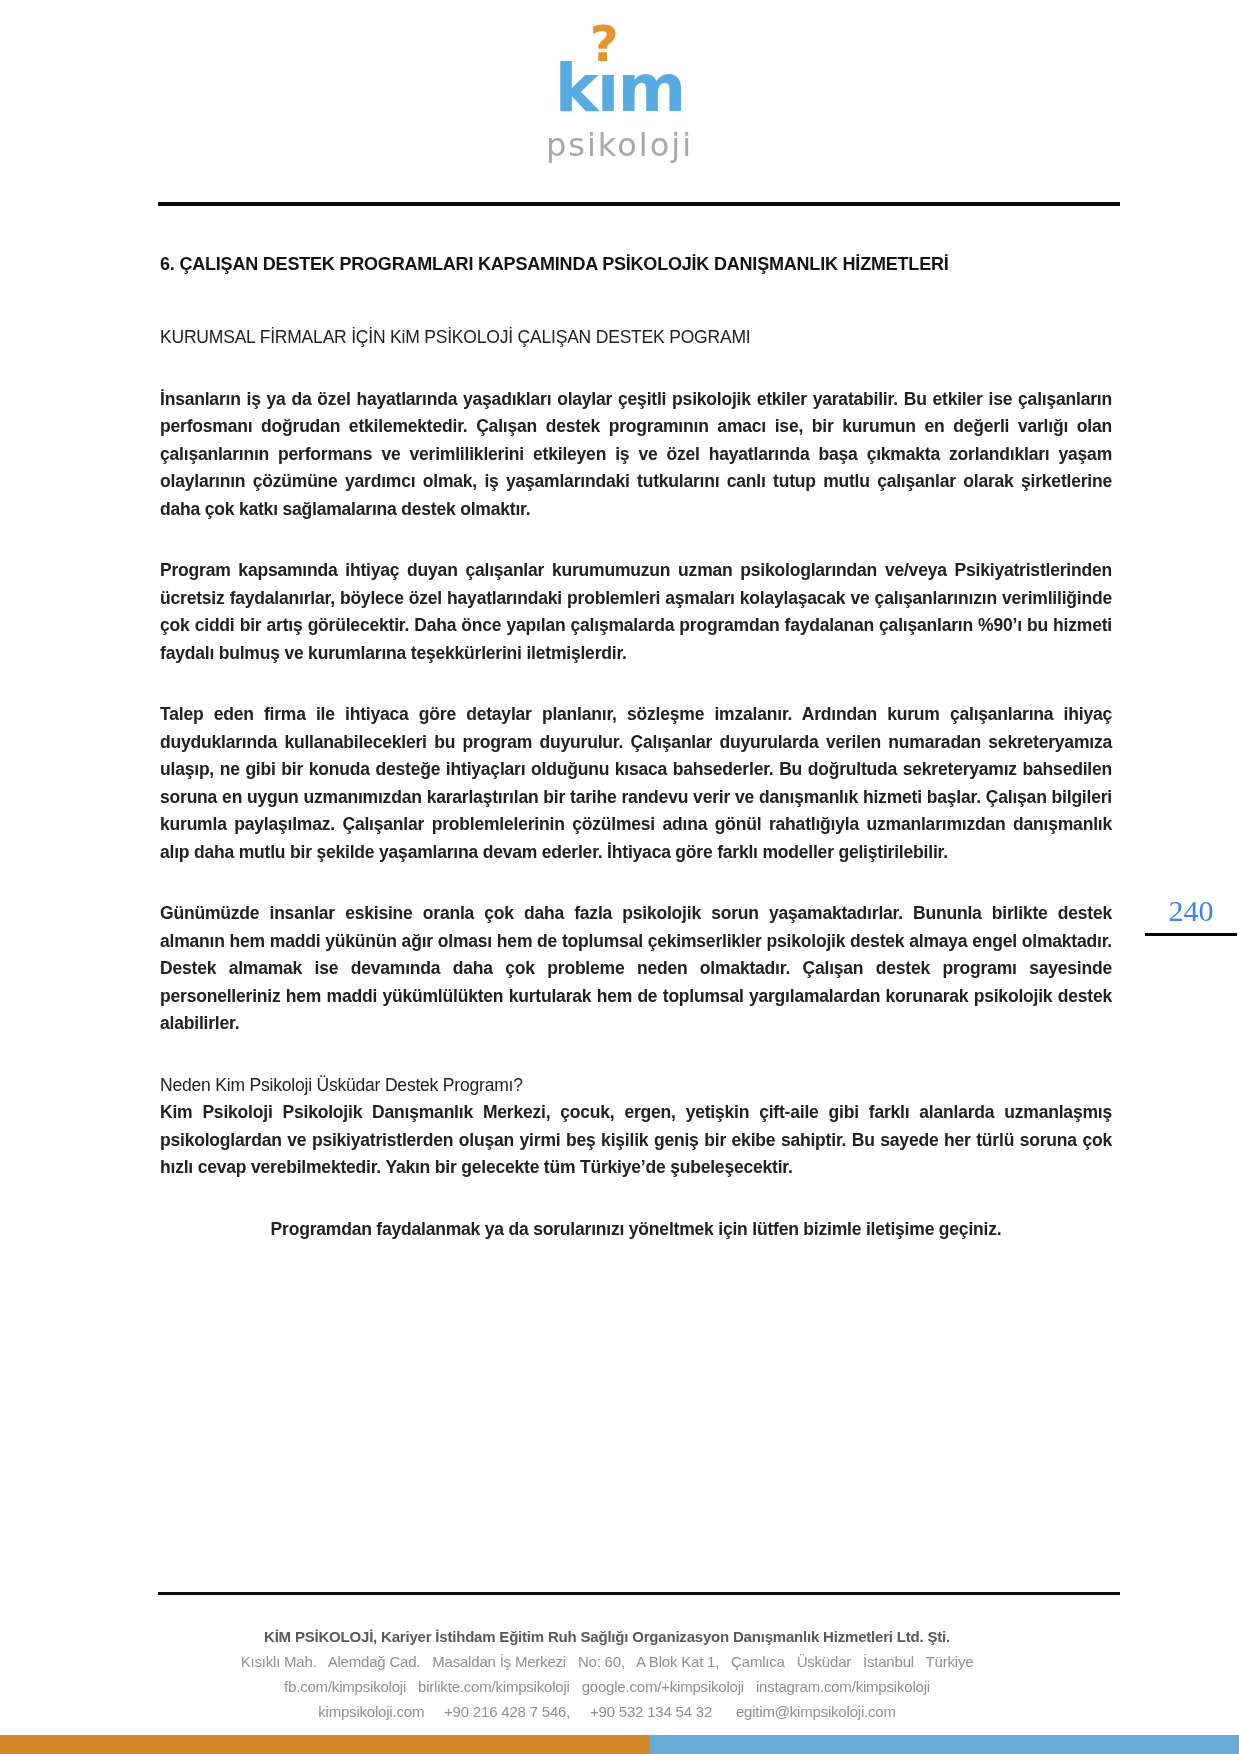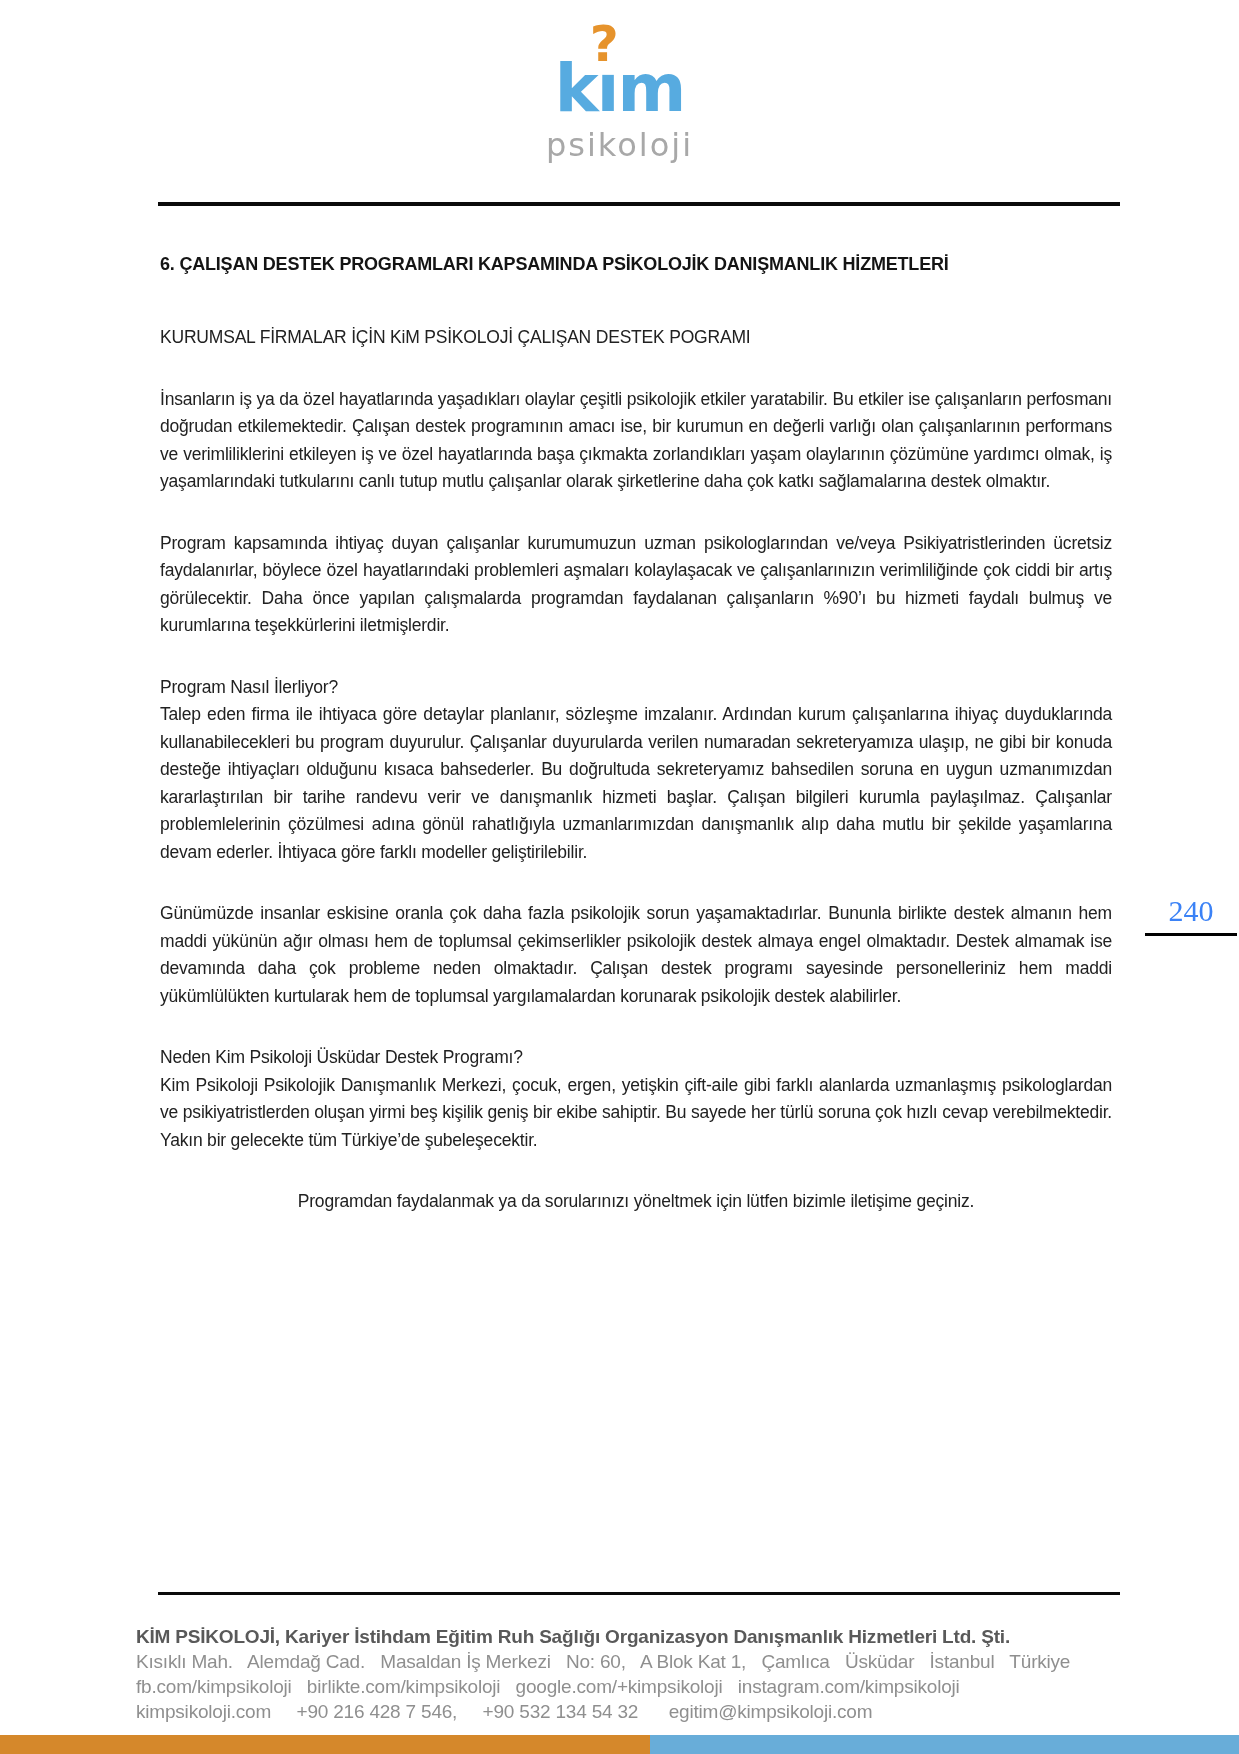--- a/index.html
+++ b/index.html
@@ -48,37 +48,37 @@
   .content {
     position:absolute; top:252px; left:160px; width:952px;
     color:#212121;
     font-size:17.5px; line-height:27.5px; letter-spacing:-0.2px;
   }
   .title {
     font-size:18px; font-weight:bold; color:#141414;
     letter-spacing:-0.2px; line-height:24px;
   }
   .subtitle { margin-top:48px; }
-  .para { margin-top:34px; text-align:justify; }
+  .para { margin-top:34px; text-align:justify;font-weight:bold; }
   .sec { margin-top:34px; }
   .sec .para { margin-top:0; }
   .closing { text-align:center; }
 
   
   .pagenum-wrap { position:absolute; top:894px; left:1145px; width:92px; text-align:center; }
   .pagenum {
     font-family:"Liberation Serif", serif;
     font-size:30px; color:#3b82f6; line-height:34px;
   }
   .pagenum-rule { margin-top:5px; height:3px; background:#000; }
 
   
   .footer {
-    position:absolute; top:1624px; left:136px; width:990px;
-    font-size:19px; line-height:25px;
+    position:absolute; top:1624px; left:112px; width:990px;
+    text-align:center; font-size:15px; line-height:25px;
     color:#8f8f8f; letter-spacing:-0.2px;
   }
   .f-line { white-space:pre-wrap; }
   .f-company { font-weight:bold; color:#595959; }
 
   
   .bottom-bar {
     position:absolute; left:0; bottom:0; width:1239px; height:19px;
     display:flex;
   }
@@ -98,21 +98,20 @@
   <div class="top-rule"></div>
 
   <div class="content">
     <div class="title">6. ÇALIŞAN DESTEK PROGRAMLARI KAPSAMINDA PSİKOLOJİK DANIŞMANLIK HİZMETLERİ</div>
     <div class="subtitle">KURUMSAL FİRMALAR İÇİN KiM PSİKOLOJİ ÇALIŞAN DESTEK POGRAMI</div>
 
     <p class="para">İnsanların iş ya da özel hayatlarında yaşadıkları olaylar çeşitli psikolojik etkiler yaratabilir. Bu etkiler ise çalışanların perfosmanı doğrudan etkilemektedir. Çalışan destek programının amacı ise, bir kurumun en değerli varlığı olan çalışanlarının performans ve verimliliklerini etkileyen iş ve özel hayatlarında başa çıkmakta zorlandıkları yaşam olaylarının çözümüne yardımcı olmak, iş yaşamlarındaki tutkularını canlı tutup mutlu çalışanlar olarak şirketlerine daha çok katkı sağlamalarına destek olmaktır.</p>
     <p class="para">Program kapsamında ihtiyaç duyan çalışanlar kurumumuzun uzman psikologlarından ve/veya Psikiyatristlerinden ücretsiz faydalanırlar, böylece özel hayatlarındaki problemleri aşmaları kolaylaşacak ve çalışanlarınızın verimliliğinde çok ciddi bir artış görülecektir. Daha önce yapılan çalışmalarda programdan faydalanan çalışanların %90’ı bu hizmeti faydalı bulmuş ve kurumlarına teşekkürlerini iletmişlerdir.</p>
 
     <div class="sec">
-      <div class="sec-title">Program Nasıl İlerliyor?</div>
       <p class="para">Talep eden firma ile ihtiyaca göre detaylar planlanır, sözleşme imzalanır. Ardından kurum çalışanlarına ihiyaç duyduklarında kullanabilecekleri bu program duyurulur. Çalışanlar duyurularda verilen numaradan sekreteryamıza ulaşıp, ne gibi bir konuda desteğe ihtiyaçları olduğunu kısaca bahsederler. Bu doğrultuda sekreteryamız bahsedilen soruna en uygun uzmanımızdan kararlaştırılan bir tarihe randevu verir ve danışmanlık hizmeti başlar. Çalışan bilgileri kurumla paylaşılmaz. Çalışanlar problemlelerinin çözülmesi adına gönül rahatlığıyla uzmanlarımızdan danışmanlık alıp daha mutlu bir şekilde yaşamlarına devam ederler. İhtiyaca göre farklı modeller geliştirilebilir.</p>
     </div>
 
     <div class="sec">
       <p class="para">Günümüzde insanlar eskisine oranla çok daha fazla psikolojik sorun yaşamaktadırlar. Bununla birlikte destek almanın hem maddi yükünün ağır olması hem de toplumsal çekimserlikler psikolojik destek almaya engel olmaktadır. Destek almamak ise devamında daha çok probleme neden olmaktadır. Çalışan destek programı sayesinde personelleriniz hem maddi yükümlülükten kurtularak hem de toplumsal yargılamalardan korunarak psikolojik destek alabilirler.</p>
     </div>
 
     <div class="sec">
       <div class="sec-title">Neden Kim Psikoloji Üsküdar Destek Programı?</div>
       <p class="para">Kim Psikoloji Psikolojik Danışmanlık Merkezi, çocuk, ergen, yetişkin çift-aile gibi farklı alanlarda uzmanlaşmış psikologlardan ve psikiyatristlerden oluşan yirmi beş kişilik geniş bir ekibe sahiptir. Bu sayede her türlü soruna çok hızlı cevap verebilmektedir. Yakın bir gelecekte tüm Türkiye’de şubeleşecektir.</p>

